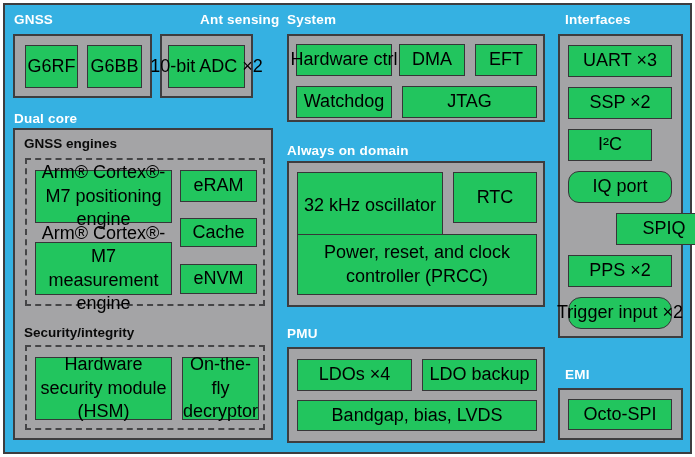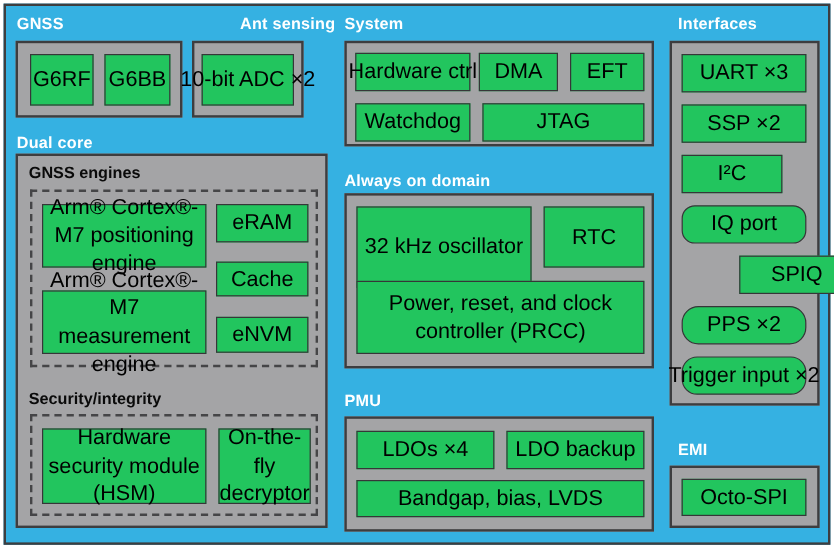--- a/index.html
+++ b/index.html
@@ -113,21 +113,21 @@
     <div class="wbox one-line" style="left:8px; top:51px; width:240px; height:31px;">Bandgap, bias, LVDS</div>
   </div>
 
   <div class="sec-label" style="left:560px; top:7px;">Interfaces</div>
   <div class="panel" style="left:553px; top:29px; width:125px; height:304px;">
     <div class="wbox one-line" style="left:8px; top:9px; width:104px; height:32px;">UART ×3</div>
     <div class="wbox one-line" style="left:8px; top:51px; width:104px; height:32px;">SSP ×2</div>
     <div class="wbox one-line" style="left:8px; top:93px; width:84px; height:32px;">I²C</div>
     <div class="wbox one-line" style="left:8px; top:135px; width:104px; height:32px;border-radius:11px;">IQ port</div>
     <div class="wbox one-line" style="left:8px; top:177px; width:96px; height:32px;margin-left:48px;">SPIQ</div>
-    <div class="wbox one-line" style="left:8px; top:219px; width:104px; height:32px;border-radius:14px;">PPS ×2</div>
+    <div class="wbox one-line" style="left:8px; top:219px; width:104px; height:32px;">PPS ×2</div>
     <div class="wbox one-line" style="left:8px; top:261px; width:104px; height:32px;border-radius:13px;">Trigger input ×2</div>
   </div>
 
   <div class="sec-label" style="left:560px; top:362px;">EMI</div>
   <div class="panel" style="left:553px; top:383px; width:125px; height:52px;">
     <div class="wbox one-line" style="left:8px; top:9px; width:104px; height:31px;">Octo-SPI</div>
   </div>
 
 </div>
 

